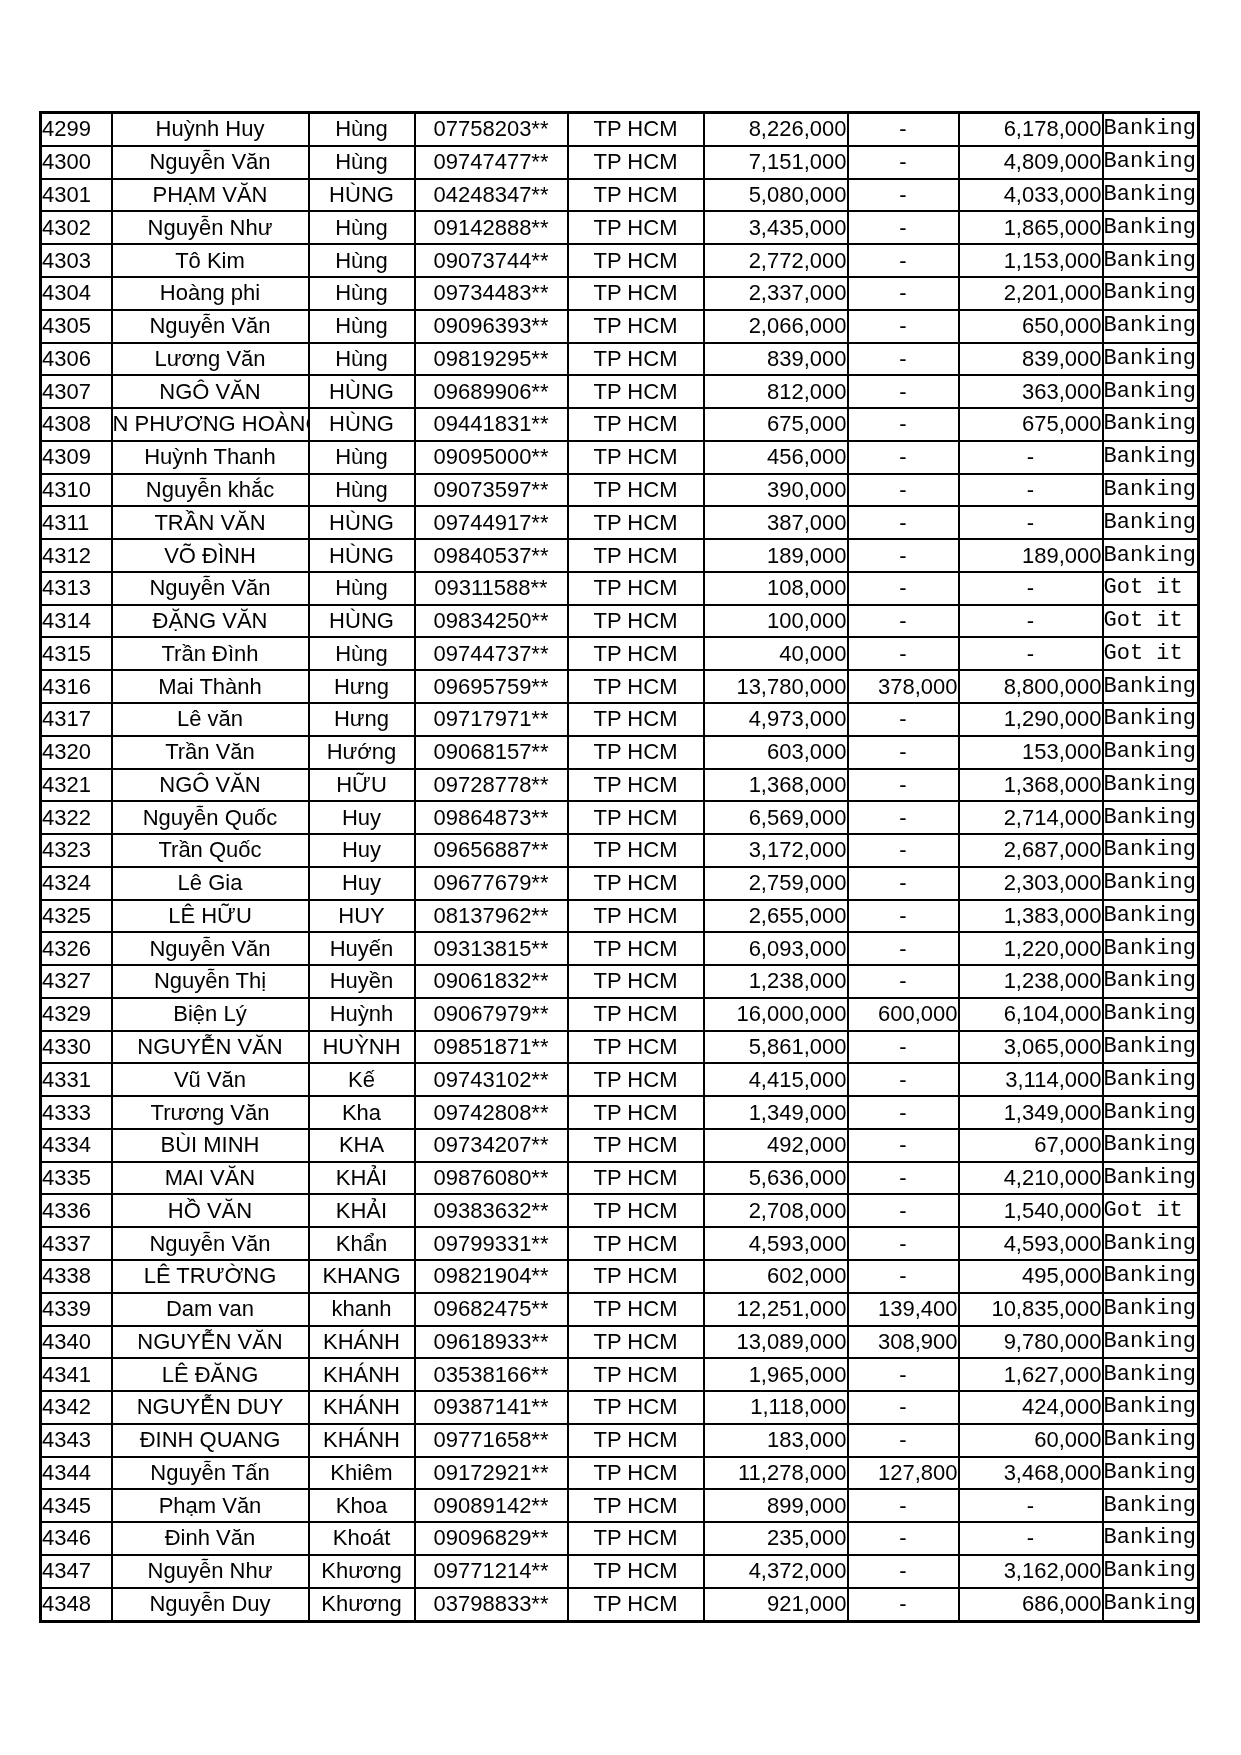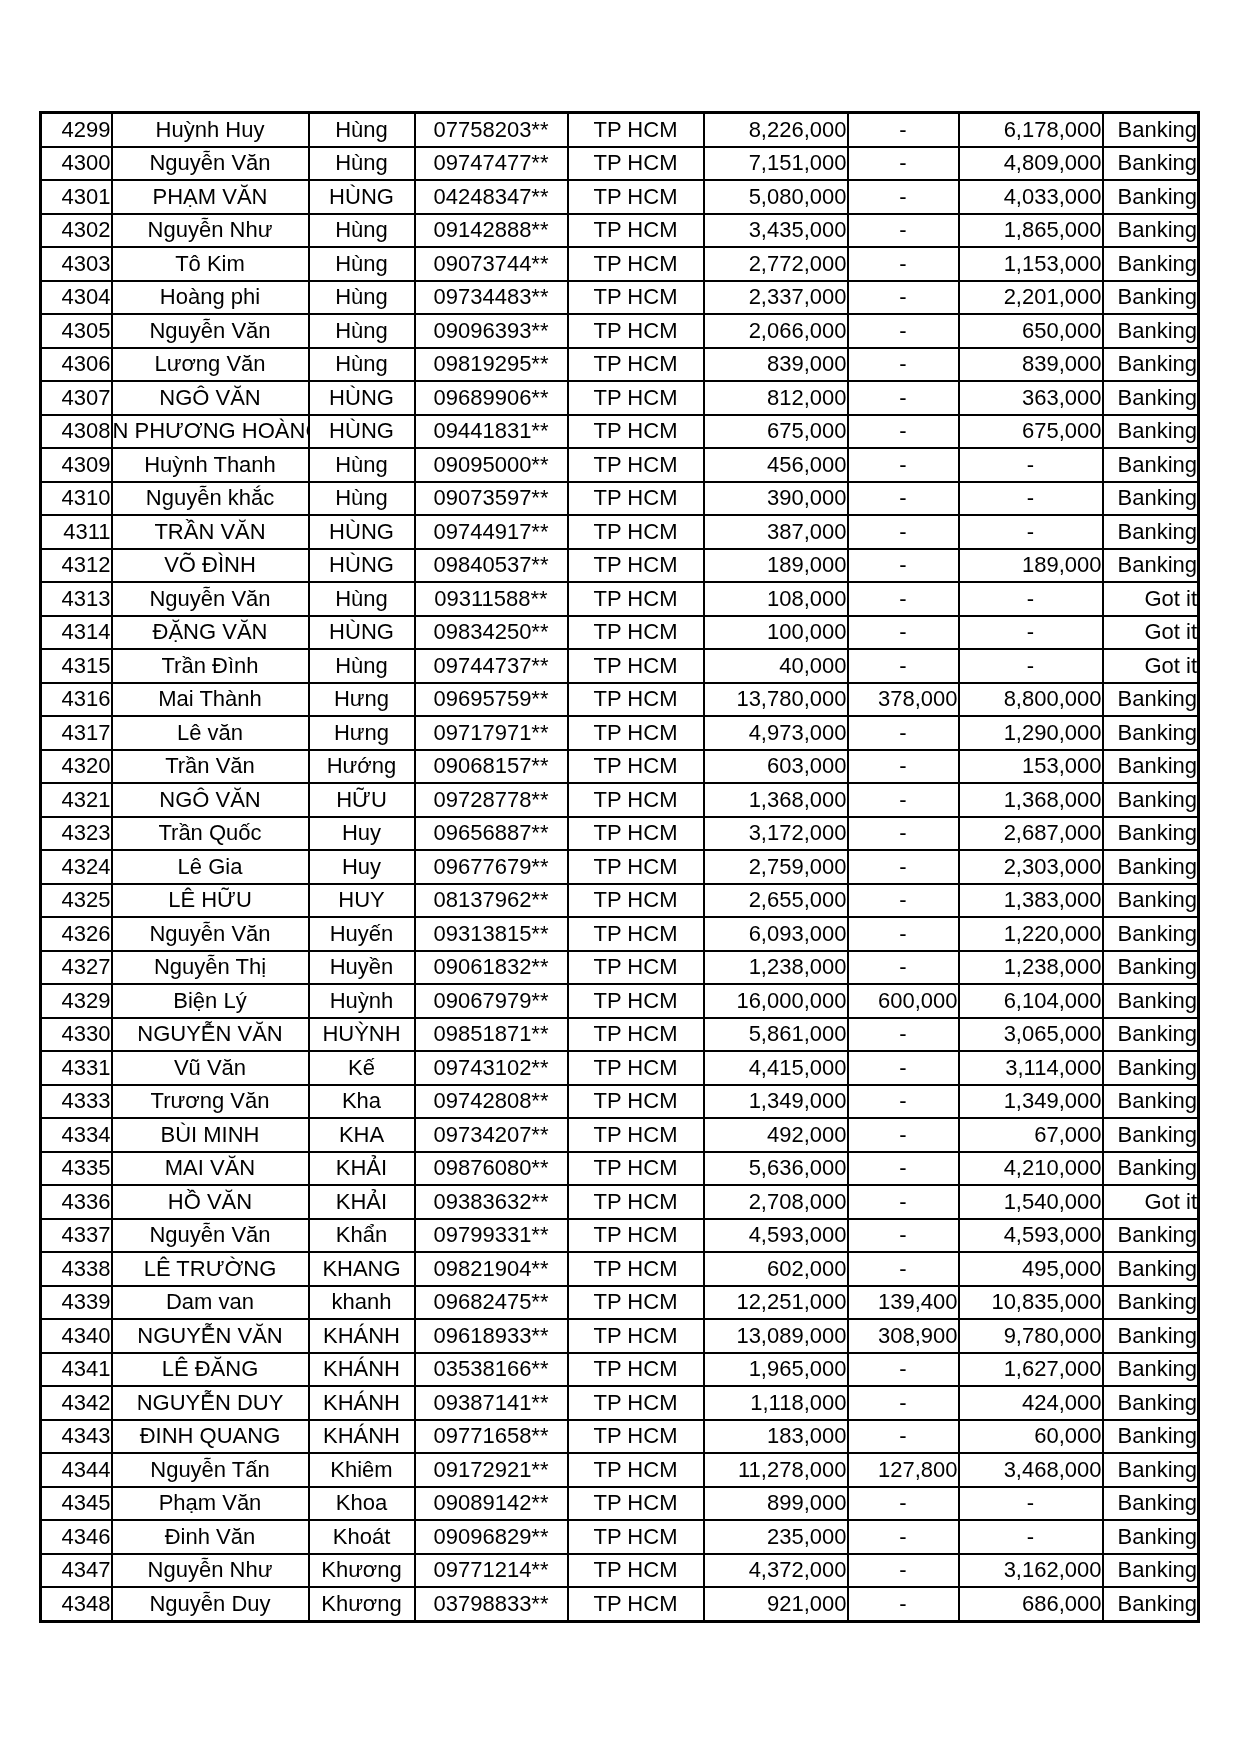--- a/index.html
+++ b/index.html
@@ -30,24 +30,24 @@
   }
   table.data-table td {
     border: 2.5px solid #000000;
     padding: 0;
     font-size: 22px;
     line-height: 1;
     white-space: nowrap;
     overflow: hidden;
     vertical-align: middle;
   }
-  td.c0 { text-align: right;  padding-right: 4px; margin-left: 40px; }
+  td.c0 { text-align: left;  padding-right: 4px; margin-left: 40px; }
   td.c1, td.c2, td.c3, td.c4 { text-align: center; }
   td.c5, td.c6, td.c7 { text-align: right; padding-right: 9px; }
-  td.c8 { text-align: right; padding-left: 9px; }
+  td.c8 { text-align: left; padding-left: 9px; font-family: Liberation Mono, monospace; }
   td.dash { text-align: center; padding-right: 0; }
 </style>
 </head>
 <body>
 
 <div class="table-wrap">
   <table class="data-table">
     <colgroup>
       <col style="width:71px">
       <col style="width:197px">
@@ -285,20 +285,31 @@
           <td class="c1">NGÔ VĂN</td>
           <td class="c2">HỮU</td>
           <td class="c3">09728778**</td>
           <td class="c4">TP HCM</td>
           <td class="c5">1,368,000</td>
           <td class="c6 dash">-</td>
           <td class="c7">1,368,000</td>
           <td class="c8">Banking</td>
         </tr>
         <tr>
+          <td class="c0">4322</td>
+          <td class="c1">Nguyễn Quốc</td>
+          <td class="c2">Huy</td>
+          <td class="c3">09864873**</td>
+          <td class="c4">TP HCM</td>
+          <td class="c5">6,569,000</td>
+          <td class="c6 dash">-</td>
+          <td class="c7">2,714,000</td>
+          <td class="c8">Banking</td>
+        </tr>
+        <tr>
           <td class="c0">4323</td>
           <td class="c1">Trần Quốc</td>
           <td class="c2">Huy</td>
           <td class="c3">09656887**</td>
           <td class="c4">TP HCM</td>
           <td class="c5">3,172,000</td>
           <td class="c6 dash">-</td>
           <td class="c7">2,687,000</td>
           <td class="c8">Banking</td>
         </tr>

